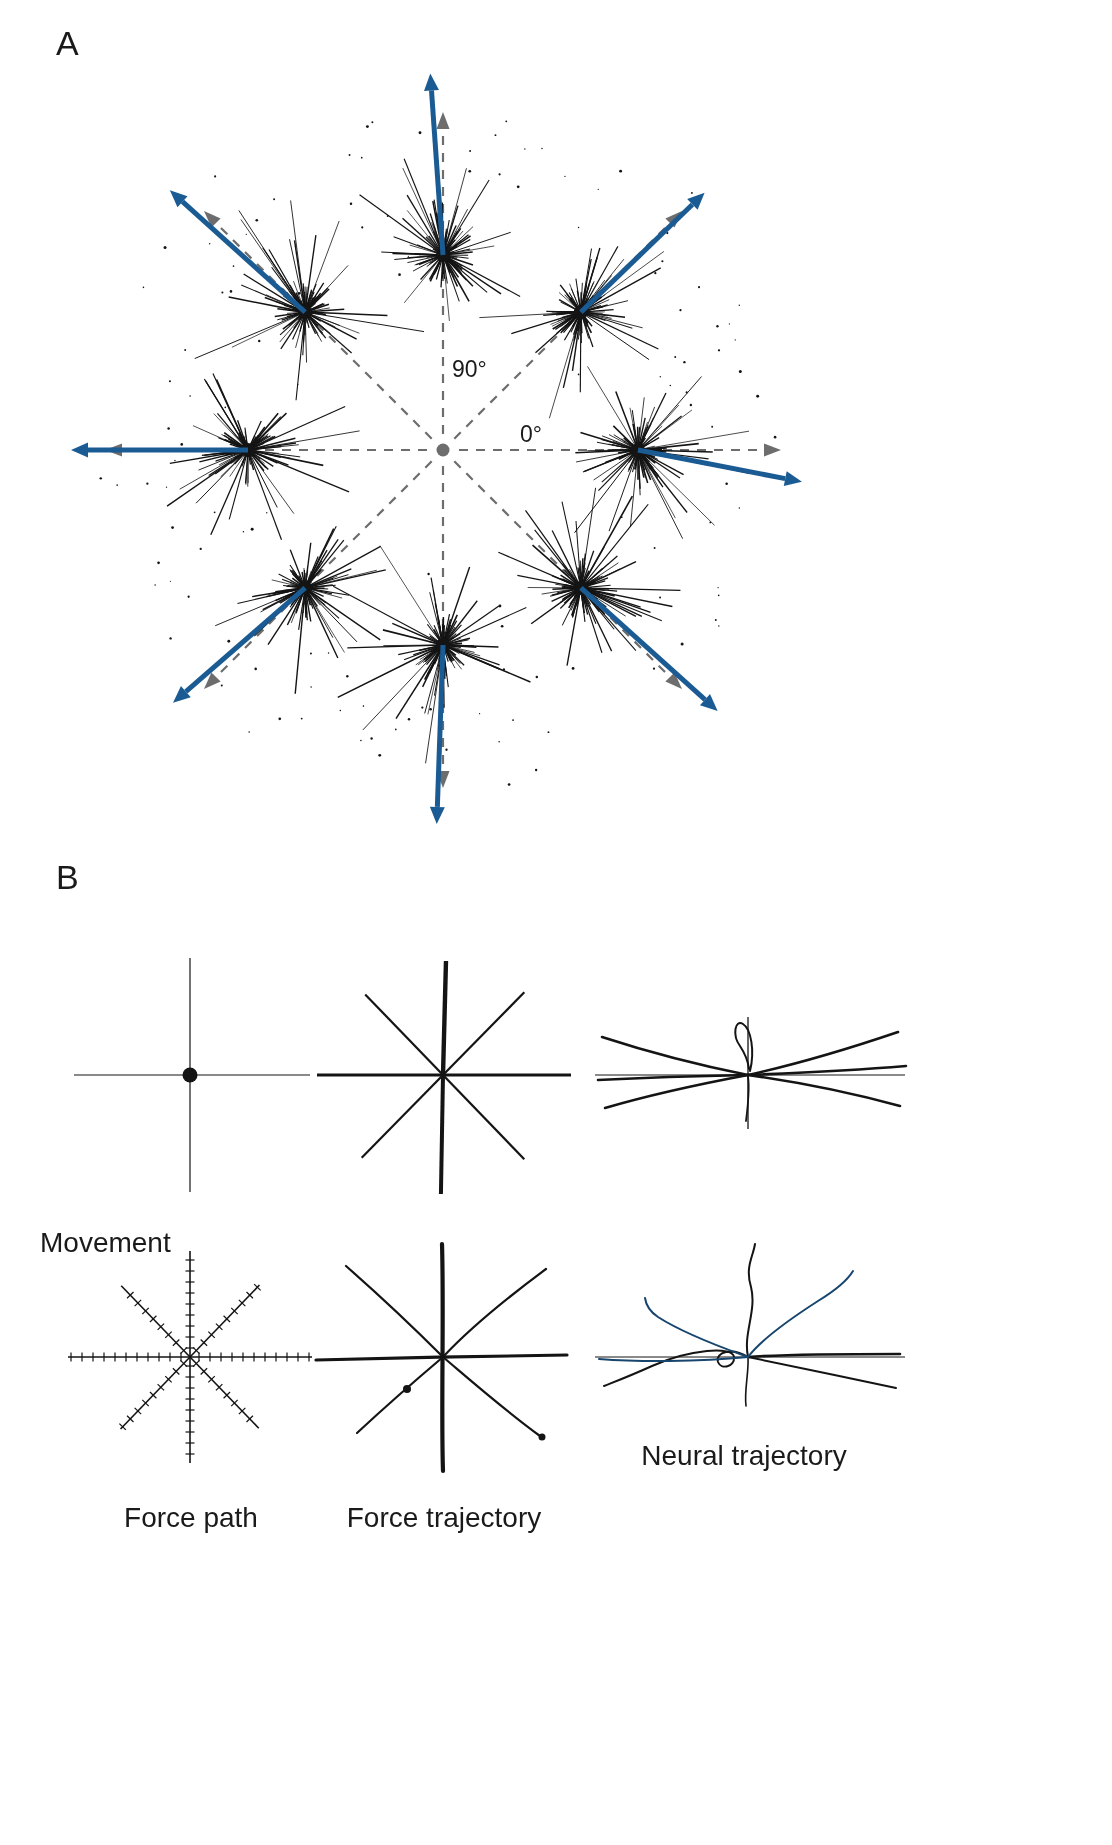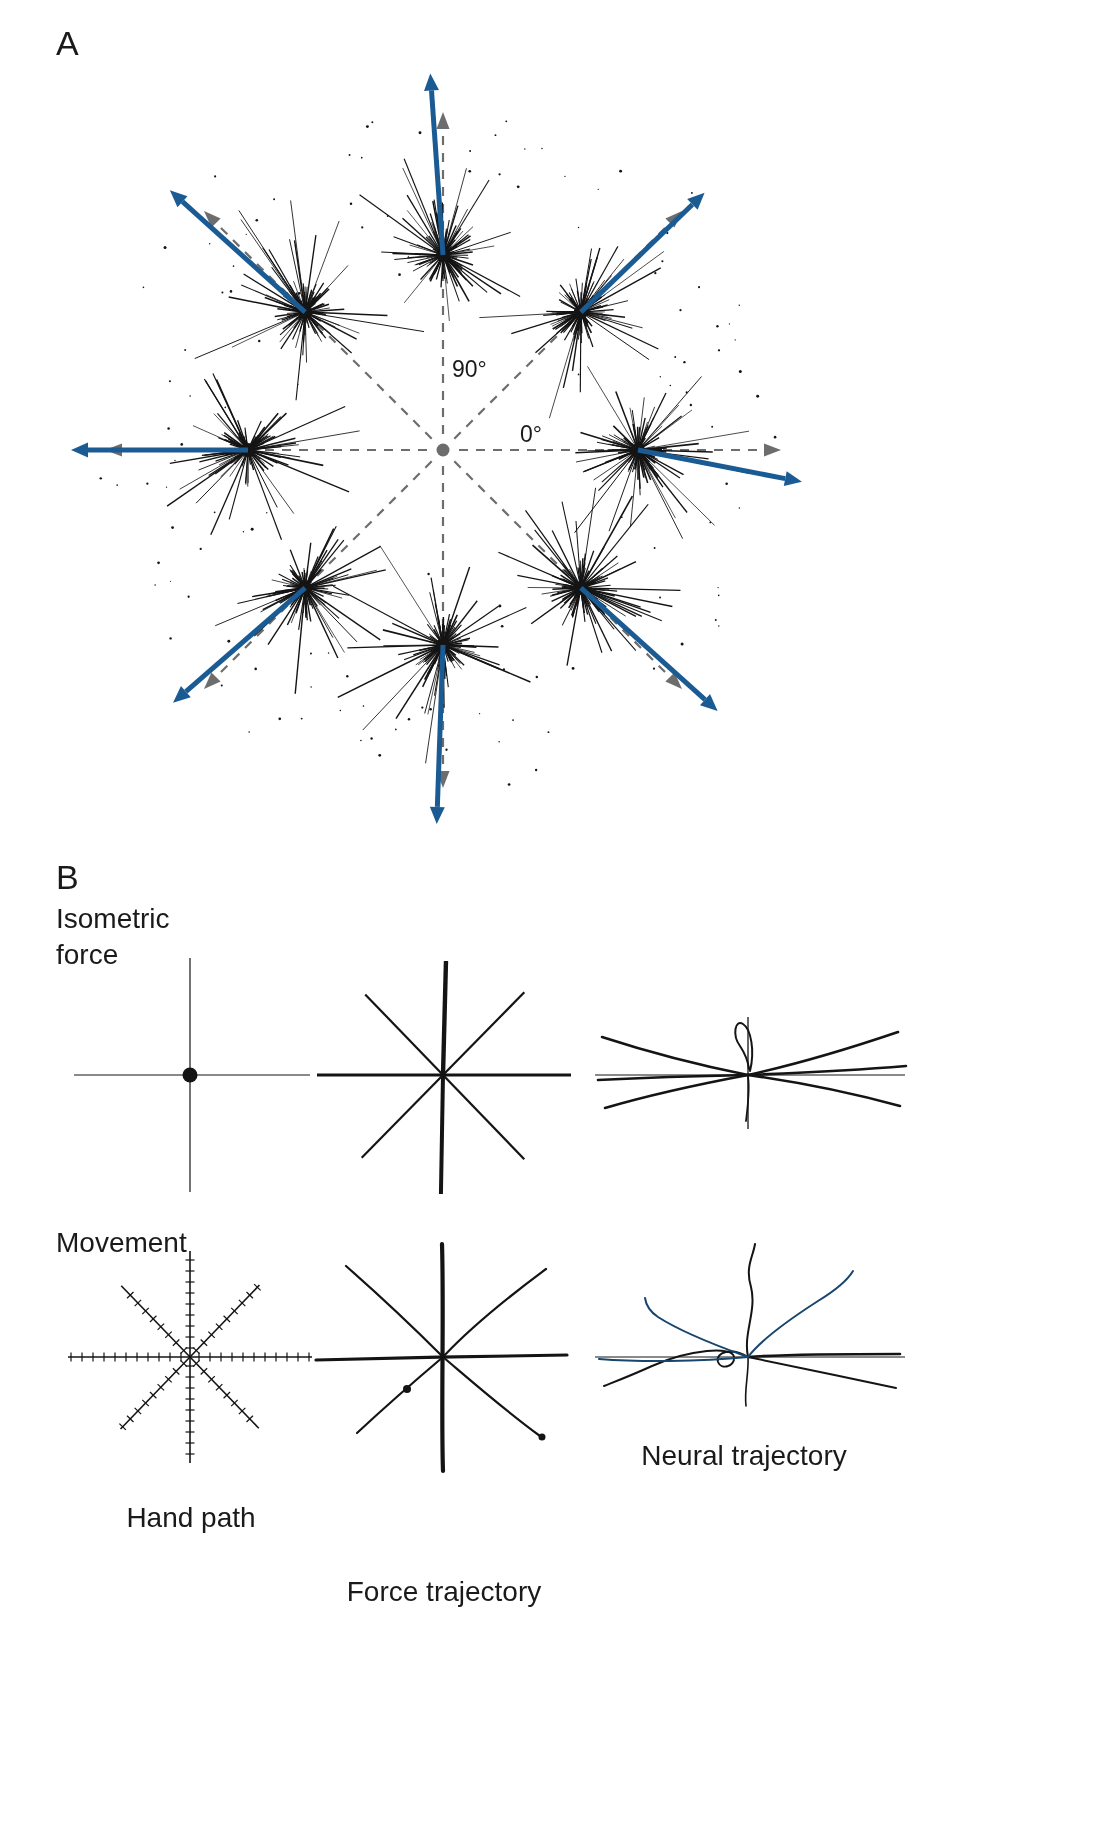--- a/index.html
+++ b/index.html
@@ -1299,23 +1299,22 @@
     </svg>
 
   <div class="lbl panel-letter" style="left:56px;top:24px">A</div>
 
   <div class="lbl axis-label" style="left:452px;top:356px">90°</div>
 
   <div class="lbl axis-label" style="left:520px;top:421px">0°</div>
 
   <div class="lbl panel-letter" style="left:56px;top:858px">B</div>
 
-  <div class="lbl row-label" style="left:56px;top:901px;width:142px">Isometric force</div>
 
-  <div class="lbl row-label" style="left:56px;top:1225px">Movement</div>
+  <div class="lbl row-label" style="left:40px;top:1225px">Movement</div>
 
-  <div class="lbl col-label" style="left:191px;top:1502px">Hand path</div>
+  <div class="lbl col-label" style="left:191px;top:1502px">Force path</div>
 
-  <div class="lbl col-label" style="left:444px;top:1576px">Force trajectory</div>
+  <div class="lbl col-label" style="left:444px;top:1502px">Force trajectory</div>
 
   <div class="lbl col-label" style="left:744px;top:1440px">Neural trajectory</div>
 
 </div>
 
 </body></html>

